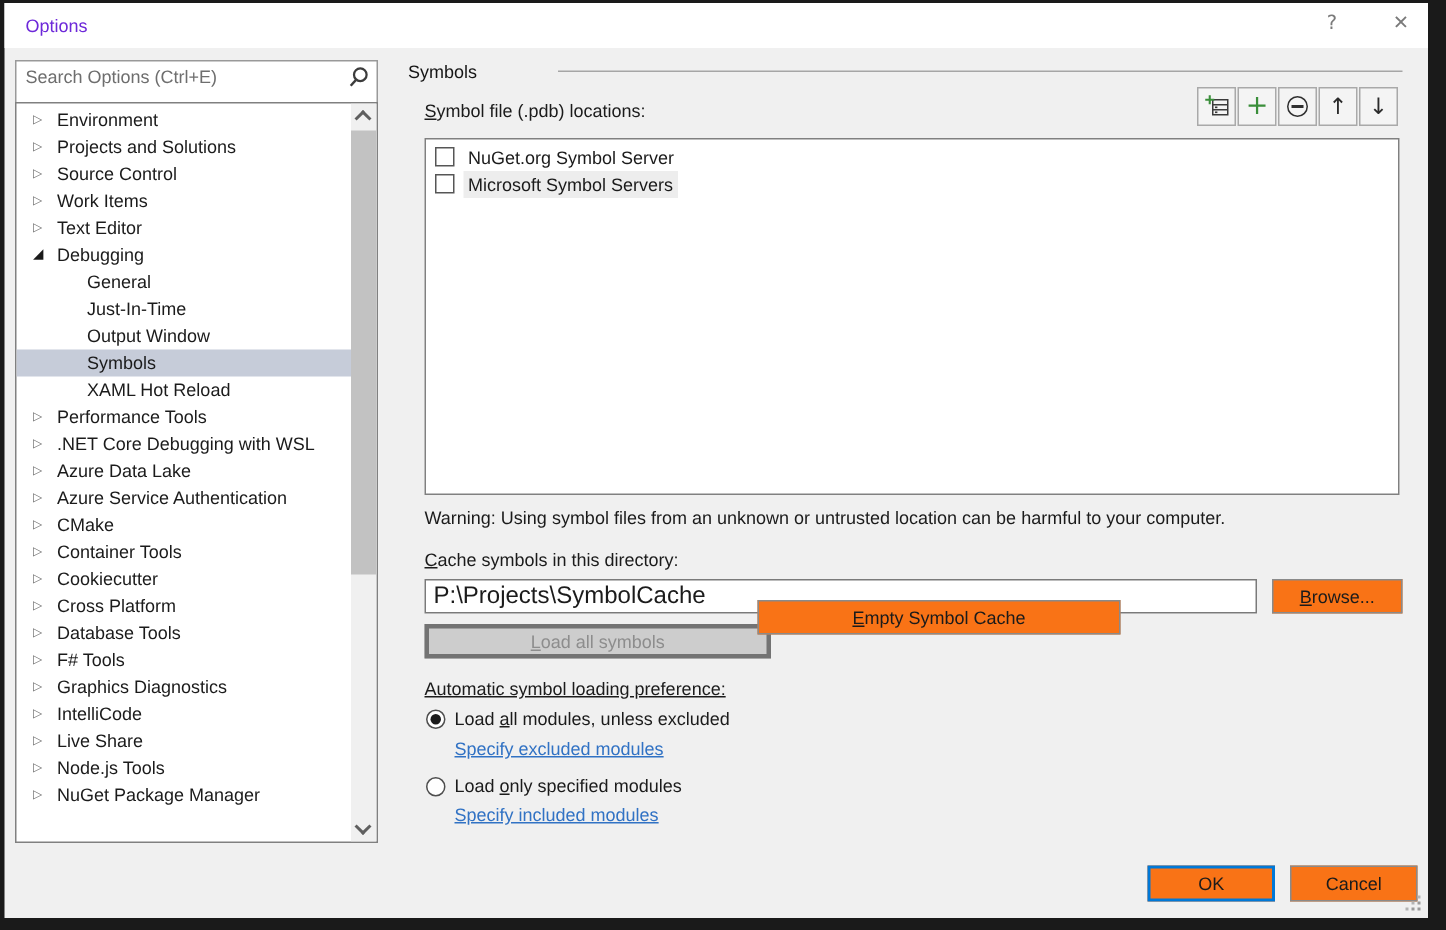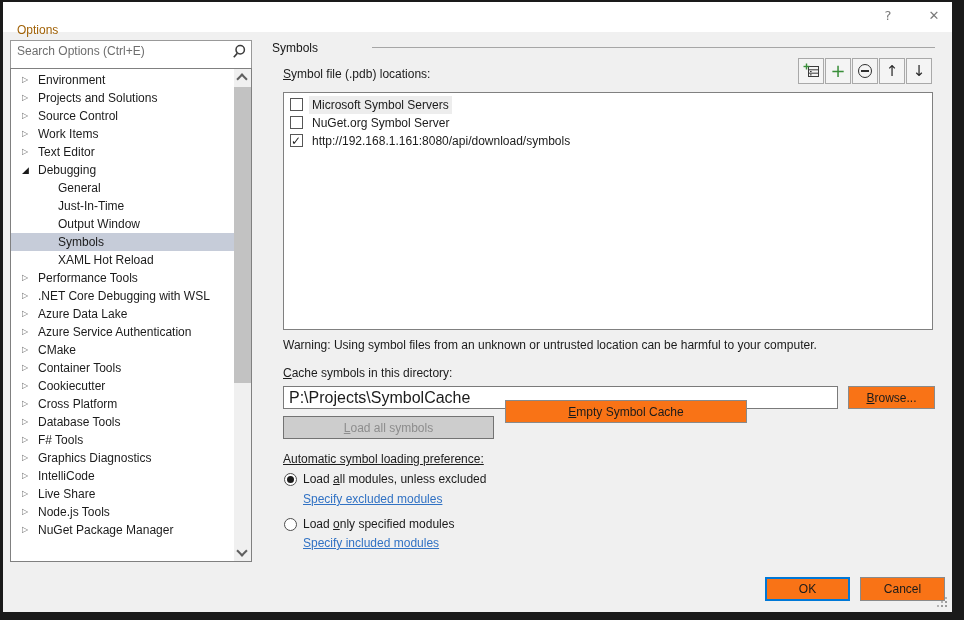--- a/index.html
+++ b/index.html
@@ -2,21 +2,21 @@
 <html><head>
 <meta charset="utf-8">
 <style>
   html,body{margin:0;padding:0;}
   .canvas{position:relative;width:964px;height:620px;background:#1a1a1a;overflow:hidden;
           font-family:"Liberation Sans","DejaVu Sans",sans-serif;font-size:12px;color:#1b1b1b;}
   .dialog{position:absolute;left:3px;top:2px;width:949px;height:610px;background:#f0f0f0;}
 
   
   .titlebar{position:absolute;left:0;top:0;width:100%;height:30px;background:#ffffff;}
-  .title-text{position:absolute;left:14px;top:8px;color:#a16207;margin-top:13px;}
+  .title-text{position:absolute;left:14px;top:8px;color:#6d28d9;}
   .tb-btn{position:absolute;top:6px;width:22px;height:18px;text-align:center;color:#7a7a7a;
           font-size:13px;font-family:"DejaVu Sans",sans-serif;cursor:default;}
   .help-btn{left:874px;}
   .close-btn{left:920px;}
 
   
   .search-box{position:absolute;left:7px;top:38px;width:242px;height:38px;background:#fff;
               border:1px solid #999;box-sizing:border-box;}
   .search-box input{position:absolute;left:0;top:0;width:218px;height:20px;border:none;outline:none;
                     padding:0 0 0 6px;font-family:inherit;font-size:12px;color:#1b1b1b;background:transparent;}
@@ -68,21 +68,21 @@
   .warning{position:absolute;left:280px;top:336px;}
   .cache-label{position:absolute;left:280px;top:364px;}
   .cache-input{position:absolute;left:280px;top:384px;width:555px;height:23px;background:#fff;
                border:1px solid #7a7a7a;box-sizing:border-box;}
   .cache-input input{position:absolute;left:0;top:0;width:100%;height:21px;border:none;outline:none;
                padding:0 0 0 5px;font-family:inherit;font-size:16px;color:#1b1b1b;background:transparent;box-sizing:border-box;}
 
   .btn{position:absolute;height:23px;background:#f97316;border:1px solid #8a8a8a;box-sizing:border-box;
        display:flex;align-items:center;justify-content:center;font-size:12px;color:#1b1b1b;cursor:default;}
   .browse-btn{left:845px;top:384px;width:87px;}
-  .load-btn{left:280px;top:414px;width:211px;background:#cdcdcd;border:1px solid #737373;color:#8d8d8d;text-align:center;}
+  .load-btn{left:280px;top:414px;width:231px;background:#cdcdcd;border:3px solid #737373;color:#8d8d8d;text-align:center;}
   .empty-btn{left:502px;top:398px;width:242px;}
   .ok-btn{left:762px;top:575px;width:85px;height:24px;border:2px solid #0078d7;}
   .cancel-btn{left:857px;top:575px;width:85px;height:24px;}
 
   .auto-label{position:absolute;left:280px;top:450px;text-decoration:underline;}
   .radio{position:absolute;left:281px;width:13px;height:13px;border:1px solid #4e4e4e;border-radius:50%;
          background:#fff;box-sizing:border-box;}
   .radio.sel::after{content:"";position:absolute;left:2px;top:2px;width:7px;height:7px;border-radius:50%;background:#1b1b1b;}
   .radio1{top:471px;} .radio2{top:516px;}
   .radio-lbl{position:absolute;left:300px;}
@@ -265,29 +265,25 @@
     </div>
     <div class="tbar-btn tbar-5">
       <span class="arrow-glyph">↓</span>
     </div>
 
     <div class="loc-label"><span></span><span class="key">S</span><span>ymbol file (.pdb) locations:</span></div>
 
     <div class="listbox" id="loc-list">
         <div class="loc-row">
           <span class="cb"></span>
-          <span class="loc-lbl hl">Microsoft Symbol Servers</span>
+          <span class="loc-lbl">NuGet.org Symbol Server</span>
         </div>
         <div class="loc-row">
           <span class="cb"></span>
-          <span class="loc-lbl">NuGet.org Symbol Server</span>
-        </div>
-        <div class="loc-row">
-          <span class="cb checked"></span>
-          <span class="loc-lbl">http://192.168.1.161:8080/api/download/symbols</span>
+          <span class="loc-lbl hl">Microsoft Symbol Servers</span>
         </div>
       </div>
 
     <div class="warning">Warning: Using symbol files from an unknown or untrusted location can be harmful to your computer.</div>
 
     <div class="cache-label"><span></span><span class="key">C</span><span>ache symbols in this directory:</span></div>
 
     <div class="cache-input">
       <input type="text" value="P:\Projects\SymbolCache" style="">
     </div>

